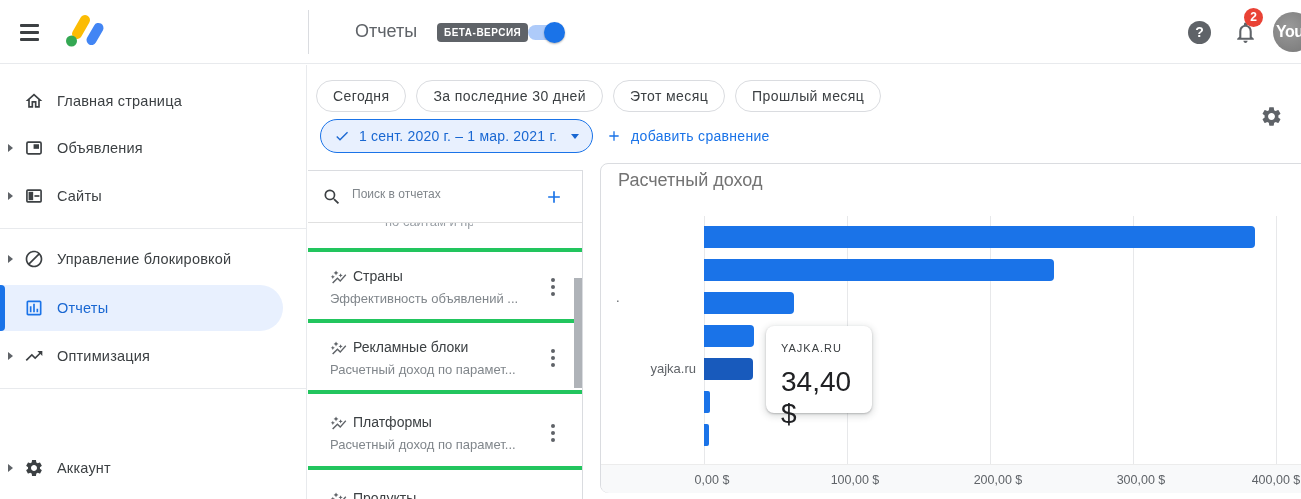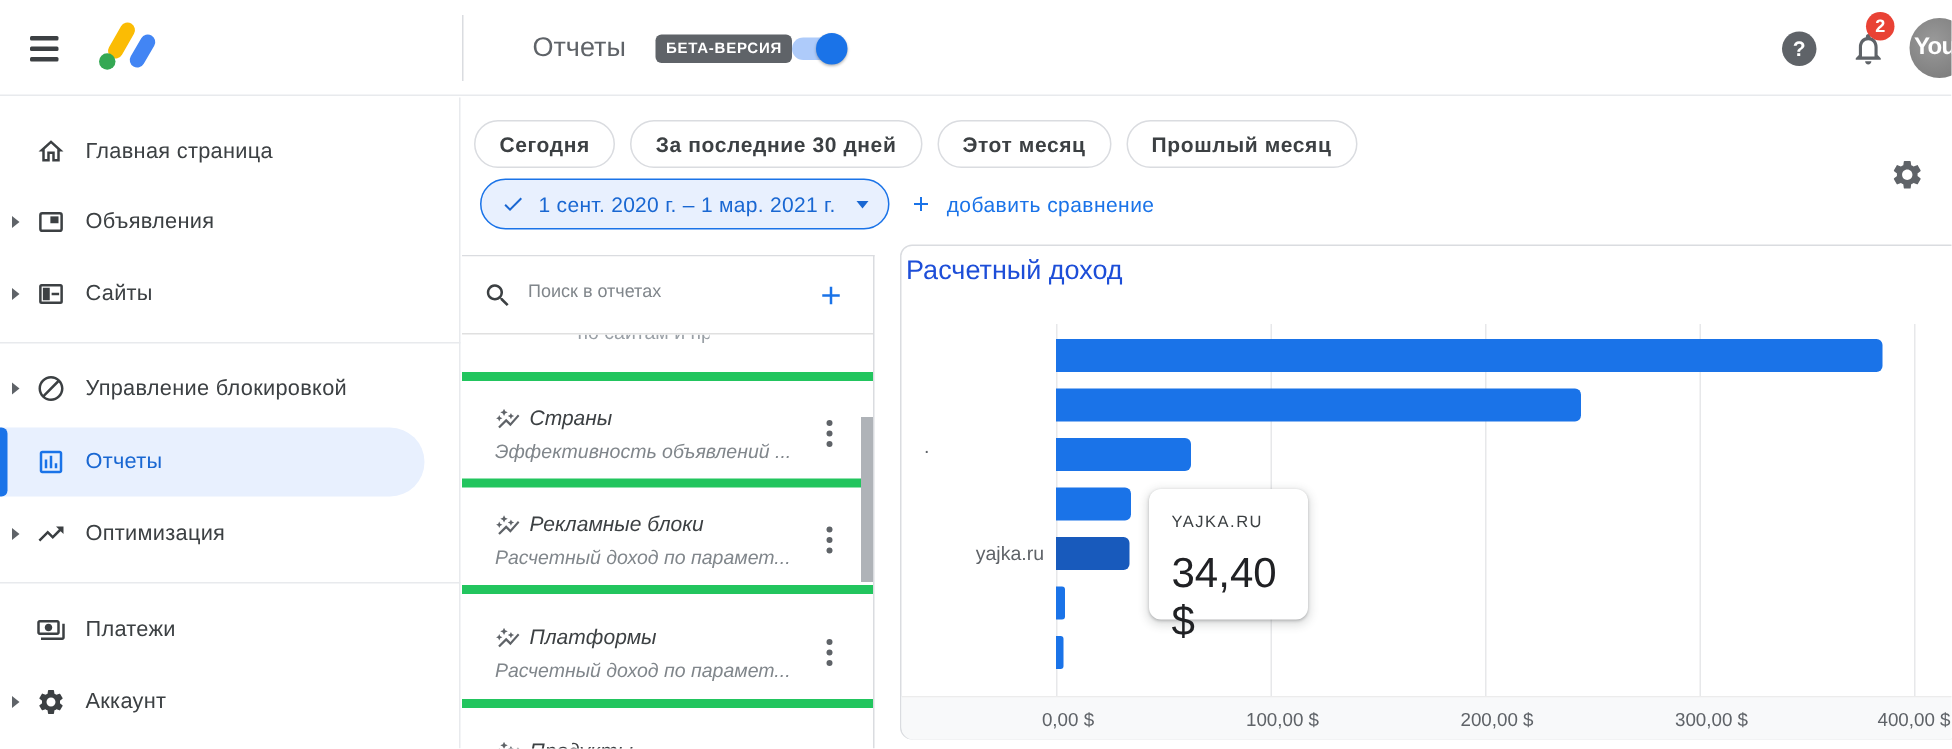--- a/index.html
+++ b/index.html
@@ -43,52 +43,52 @@
 .srow.sel .pill { position:absolute; left:0; top:1px; width:283px; height:46px; background:#e8f0fe;
   border-radius:0 24px 24px 0; }
 .srow.sel .bar { position:absolute; left:0; top:1px; width:5px; height:46px; background:#1a73e8; }
 .srow.sel .slabel { color:#1967d2; font-weight:500;}
 .sdiv { position:absolute; left:0; width:307px; height:1px; background:#e8eaed; }
 
 
 .content { position:absolute; left:308px; top:65px; width:993px; height:434px; background:#fff; }
 .chips1 { position:absolute; left:8px; top:15px; display:flex; gap:10px; }
 .chip { height:32px; line-height:30px; padding:0 16px; border:1px solid #dadce0; border-radius:16px;
-  font-size:14px; color:#3c4043; background:#fff; white-space:nowrap; cursor:pointer; letter-spacing:0.4px;font-weight:bold;}
+  font-size:14px; color:#3c4043; background:#fff; white-space:nowrap; cursor:pointer; letter-spacing:0.4px;}
 .chips2 { position:absolute; left:12px; top:54px; display:flex; }
 .sel-chip { height:34px; display:flex; align-items:center; padding:0 13px; background:#e8f0fe;
   border:1px solid #1a73e8; border-radius:17px; color:#1967d2; font-size:14px; cursor:pointer; }
 .sel-chip .txt { margin:0 9px; letter-spacing:0.2px; }
 .dcaret { width:0; height:0; border-top:5px solid #1967d2; border-left:4.5px solid transparent;
   border-right:4.5px solid transparent; margin-left:5px;}
 .add-cmp { display:flex; align-items:center; margin-left:13px; color:#1a73e8; font-size:14px; cursor:pointer; letter-spacing:0.3px;}
 .add-cmp svg { margin-right:9px; }
 .gear { position:absolute; left:952px; top:40px; cursor:pointer; }
 
 
 .rpanel { position:absolute; left:0; top:105px; width:275px; height:329px; background:#fff;
   border-top:1px solid #dadce0; border-right:1px solid #dadce0; }
 .search-row { position:absolute; left:0; top:0; width:274px; height:52px; border-bottom:1px solid #e0e0e0; background:#fff; z-index:3;}
 .search-row .mag { position:absolute; left:14px; top:16px; }
 .search-row .ph { position:absolute; left:44px; top:16px; font-size:12px; color:#80868b; }
 .search-row .plus { position:absolute; left:236px; top:16px; cursor:pointer;}
 .clip-frag { position:absolute; left:77px; top:52px; width:88px; height:11px; overflow:hidden; }
 .clip-frag span { position:relative; top:-9px; font-size:13px; color:#9aa0a6; white-space:nowrap; display:block;}
-.ritem { position:absolute; left:0; width:274px; border-top:6px solid #22c55e; background:#fff; cursor:pointer;font-style:italic;}
+.ritem { position:absolute; left:0; width:274px; border-top:4px solid #22c55e; background:#fff; cursor:pointer;}
 .ritem .spark { position:absolute; left:22px; top:17px; }
 .ritem .rtitle { position:absolute; left:45px; top:16px; font-size:14px; font-weight:500; color:#3c4043; }
 .ritem .rdesc { position:absolute; left:22px; top:39px; font-size:13px; color:#80868b; white-space:nowrap; }
 .ritem .dots { position:absolute; left:243px; top:26px; width:4px; cursor:pointer;}
 .ritem .dots i { display:block; width:4px; height:4px; border-radius:50%; background:#5f6368; margin-bottom:3px; }
 .scroll-thumb { position:absolute; left:266px; top:107px; width:8px; height:110px; background:#afb3b8; z-index:4;}
 
 
 .card { position:absolute; left:292px; top:98px; width:716px; height:330px; border:1px solid #dadce0;
   border-radius:8px; background:#fff; }
-.card-title { position:absolute; left:3px; top:6px; font-size:18px; color:#1d4ed8;text-align:right; }
+.card-title { position:absolute; left:17px; top:6px; font-size:18px; color:#737373;text-align:right; }
 .gridline { position:absolute; top:52px; width:1px; height:248px; background:#e7e8ea; }
 .bar { position:absolute; left:103px; height:22px; background:#1a73e8; border-radius:0 4px 4px 0; }
 .bar.hl { background:#185abc; }
 .ylabel { position:absolute; left:0; top:194px; width:95px; text-align:right; font-size:13px;
   color:#5f6368; line-height:22px; }
 .ydot { position:absolute; left:15px; top:126px; font-size:13px; color:#5f6368; }
 .ttip { position:absolute; left:165px; top:162px; width:106px; height:87px; background:#fff;
   border-radius:8px; box-shadow:0 1px 2px rgba(60,64,67,.3), 0 2px 6px 2px rgba(60,64,67,.15);
   padding:16px 15px; z-index:5;}
 .ttip .tt1 { font-size:11px; letter-spacing:1px; color:#3c4043; font-weight:500; }
@@ -184,28 +184,20 @@
     <div class="srow" style="top:267px">
       <span class="caret"></span>
       <span class="sicon">
           <svg width="20" height="20" viewBox="0 0 24 24">
             <path fill="#3c4043" d="M16 6l2.29 2.29-4.88 4.88-4-4L2 16.59 3.41 18l6-6 4 4 6.3-6.29L22 12V6z"></path>
           </svg>
         </span>
       <span class="slabel">Оптимизация</span>
     </div>
     <div class="sdiv" style="top:323px"></div>
-    <div class="srow" style="top:331px">
-      <span class="sicon">
-          <svg width="20" height="20" viewBox="0 0 24 24">
-            <path fill="#3c4043" d="M19 14V6c0-1.1-.9-2-2-2H3c-1.1 0-2 .9-2 2v8c0 1.1.9 2 2 2h14c1.1 0 2-.9 2-2zm-2 0H3V6h14v8zm-7-7c-1.66 0-3 1.34-3 3s1.34 3 3 3 3-1.34 3-3-1.34-3-3-3zm13 0v11c0 1.1-.9 2-2 2H4v-2h17V7h2z"></path>
-          </svg>
-        </span>
-      <span class="slabel">Платежи</span>
-    </div>
     <div class="srow" style="top:379px">
       <span class="caret"></span>
       <span class="sicon">
           <svg width="20" height="20" viewBox="0 0 24 24">
             <path fill="#3c4043" d="M19.14 12.94c.04-.3.06-.61.06-.94 0-.32-.02-.64-.07-.94l2.03-1.58c.18-.14.23-.41.12-.61l-1.92-3.32c-.12-.22-.37-.29-.59-.22l-2.39.96c-.5-.38-1.03-.7-1.62-.94l-.36-2.54c-.04-.24-.24-.41-.48-.41h-3.84c-.24 0-.43.17-.47.41l-.36 2.54c-.59.24-1.13.57-1.62.94l-2.39-.96c-.22-.08-.47 0-.59.22L2.74 8.87c-.12.21-.08.47.12.61l2.03 1.58c-.05.3-.09.63-.09.94s.02.64.07.94l-2.03 1.58c-.18.14-.23.41-.12.61l1.92 3.32c.12.22.37.29.59.22l2.39-.96c.5.38 1.03.7 1.62.94l.36 2.54c.05.24.24.41.48.41h3.84c.24 0 .44-.17.47-.41l.36-2.54c.59-.24 1.13-.56 1.62-.94l2.39.96c.22.08.47 0 .59-.22l1.92-3.32c.12-.22.07-.47-.12-.61l-2.01-1.58zM12 15.6c-1.98 0-3.6-1.62-3.6-3.6s1.62-3.6 3.6-3.6 3.6 1.62 3.6 3.6-1.62 3.6-3.6 3.6z"></path>
           </svg>
         </span>
       <span class="slabel">Аккаунт</span>
     </div>
   </div>

